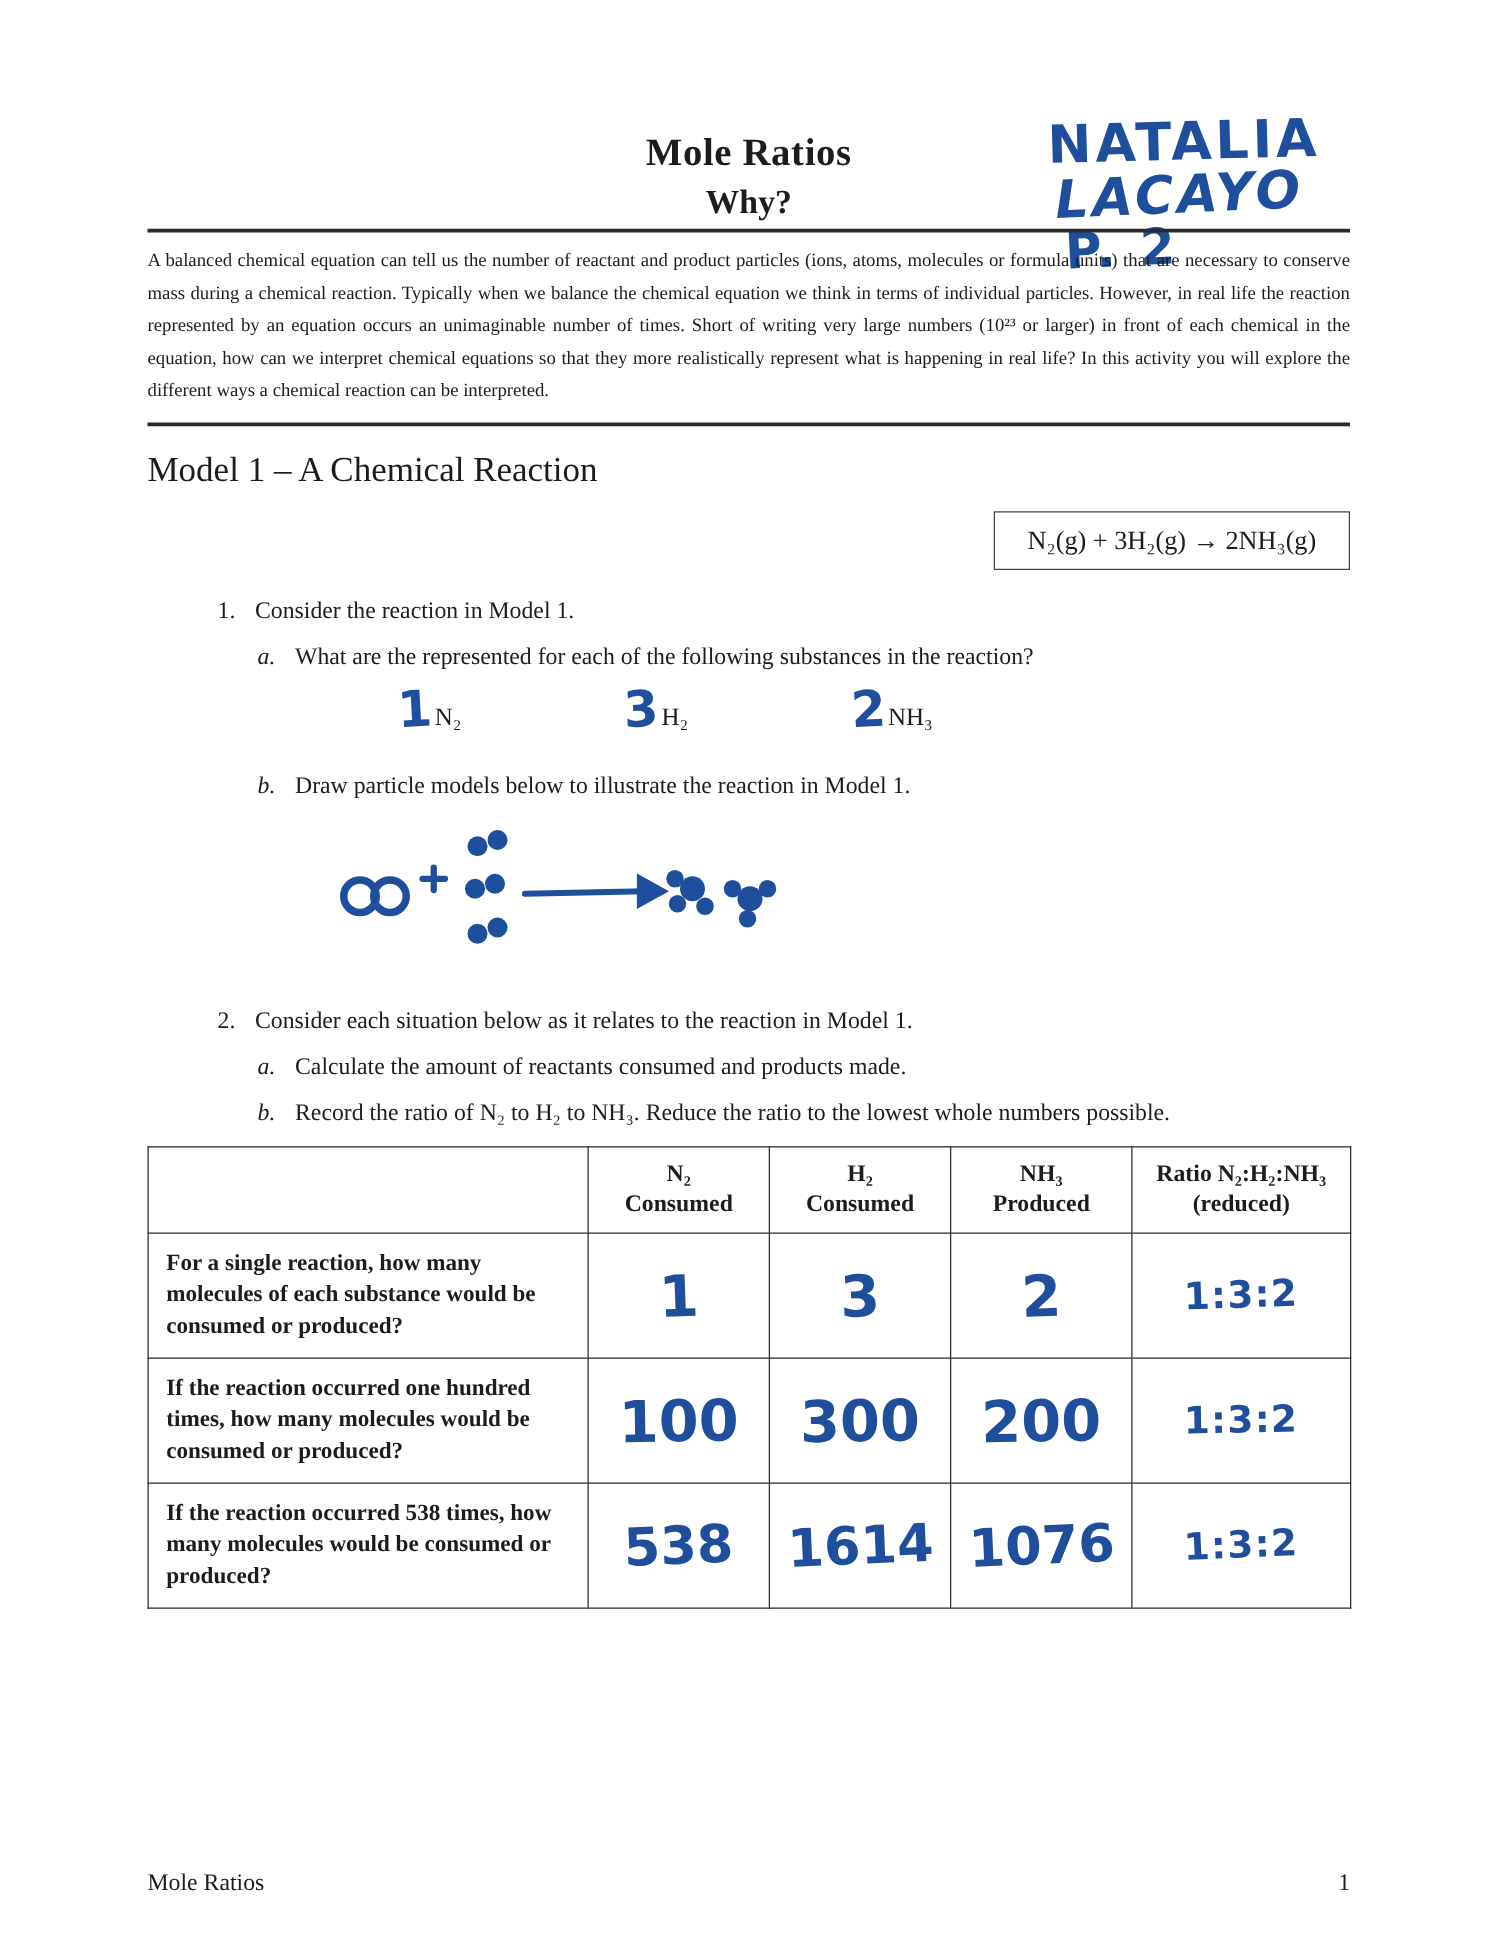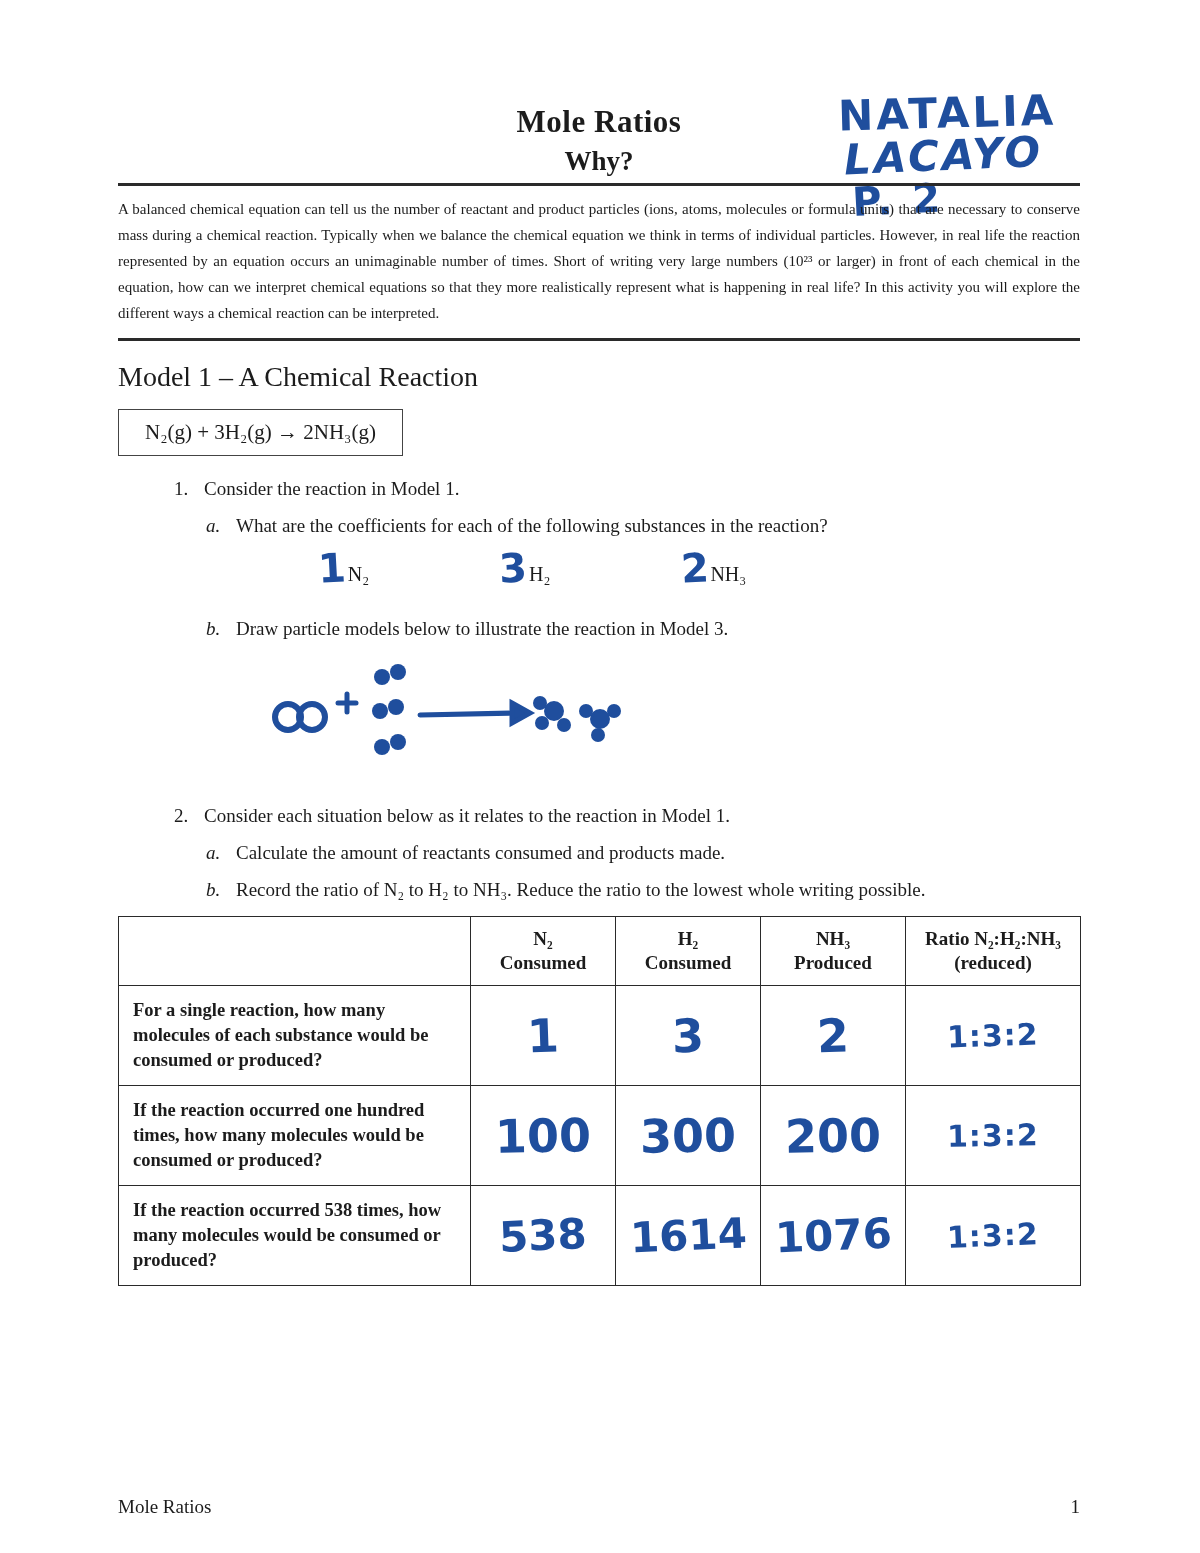--- a/index.html
+++ b/index.html
@@ -20,21 +20,21 @@
   .student-name .ln1{transform:rotate(-1.5deg);}
   .student-name .ln2{transform:rotate(-2.5deg) translateX(6px);font-style:italic;}
   .student-name .ln3{transform:rotate(-3deg) translateX(14px);font-size:40px;}
 
   .why-heading{font-size:27px;font-weight:bold;margin:0 0 6px 0;text-align:center;}
   .rule{height:3px;background:#2a2a2a;width:100%;}
   .why-body{font-size:15px;line-height:26px;text-align:justify;margin:10px 0 12px 0;}
 
   .model-heading{font-size:28px;font-weight:normal;margin:20px 0 16px 0;}
 
-  .equation-wrap{display:flex;justify-content:flex-start;margin-bottom:20px;}
+  .equation-wrap{display:flex;justify-content:flex-end;margin-bottom:20px;}
   .equation-box{border:1.5px solid #444;padding:10px 26px;font-size:21px;}
 
   .qrow{font-size:19px;line-height:25px;margin:0 0 12px 56px;display:flex;}
   .qrow .qnum{width:30px;flex:0 0 30px;font-style:italic;}
   .qrow.level1 .qnum{font-style:normal;}
   .qrow .qtext{flex:1;}
   .qrow.sub{margin-left:88px;}
 
   .hw{color:#1f4e9d;font-family:"DejaVu Sans",sans-serif;font-weight:bold;display:inline-block;}
 
@@ -86,41 +86,41 @@
     <div class="equation-box">N₂(g)  +  3H₂(g)  →  2NH₃(g)</div>
   </div>
 
   <div class="qrow level1">
     <span class="qnum">1.</span>
     <span class="qtext">Consider the reaction in Model 1.</span>
   </div>
 
   <div class="qrow sub">
     <span class="qnum">a.</span>
-    <span class="qtext">What are the coefficients for each of the following substances in the reaction?</span>
+    <span class="qtext">What are the represented for each of the following substances in the reaction?</span>
   </div>
 
   <div class="coef-row">
     <span class="coef-item">
       <span class="hw coef-answer">1</span>
       <span class="coef-formula">N₂</span>
     </span>
     <span class="coef-item">
       <span class="hw coef-answer">3</span>
       <span class="coef-formula">H₂</span>
     </span>
     <span class="coef-item">
       <span class="hw coef-answer">2</span>
       <span class="coef-formula">NH₃</span>
     </span>
   </div>
 
   <div class="qrow sub">
     <span class="qnum">b.</span>
-    <span class="qtext">Draw particle models below to illustrate the reaction in Model 3.</span>
+    <span class="qtext">Draw particle models below to illustrate the reaction in Model 1.</span>
   </div>
 
   <div class="drawing-wrap">
     <svg width="360" height="118" viewBox="0 0 360 118">
 
       <g stroke="#1f4e9d" stroke-width="6" fill="none">
         <circle cx="20" cy="62" r="13"></circle>
         <circle cx="44" cy="62" r="13"></circle>
       </g>
 
@@ -161,21 +161,21 @@
     <span class="qtext">Consider each situation below as it relates to the reaction in Model 1.</span>
   </div>
 
   <div class="qrow sub">
     <span class="qnum">a.</span>
     <span class="qtext">Calculate the amount of reactants consumed and products made.</span>
   </div>
 
   <div class="qrow sub">
     <span class="qnum">b.</span>
-    <span class="qtext">Record the ratio of N₂ to H₂ to NH₃. Reduce the ratio to the lowest whole writing possible.</span>
+    <span class="qtext">Record the ratio of N₂ to H₂ to NH₃. Reduce the ratio to the lowest whole numbers possible.</span>
   </div>
 
   <table class="data-table">
     <colgroup>
       <col class="c0">
         <col class="c1">
         <col class="c2">
         <col class="c3">
         <col class="c4">
     </colgroup>

